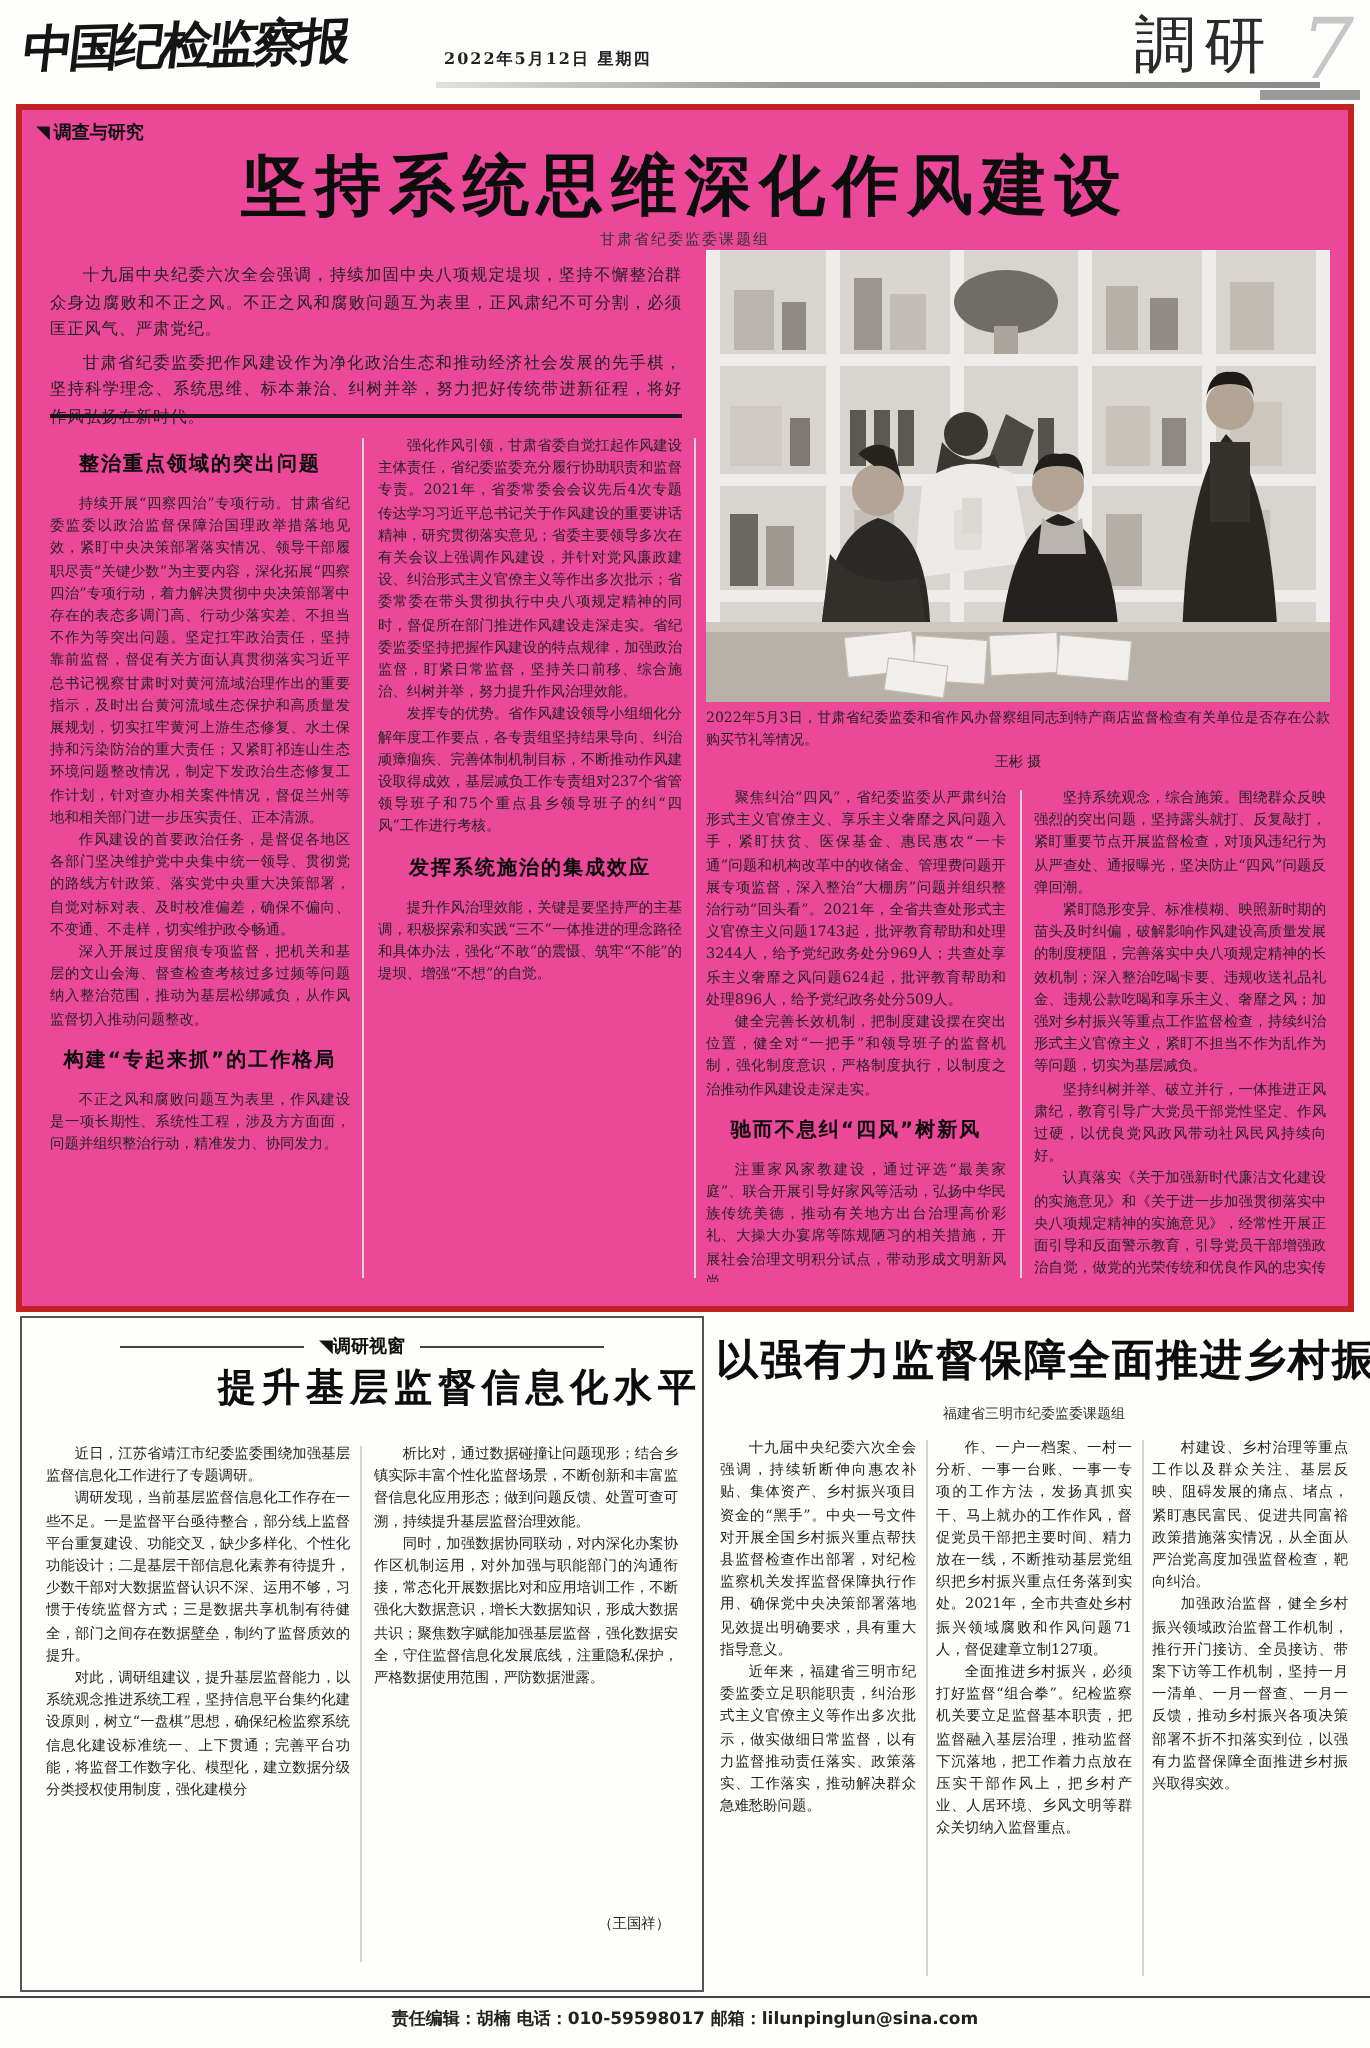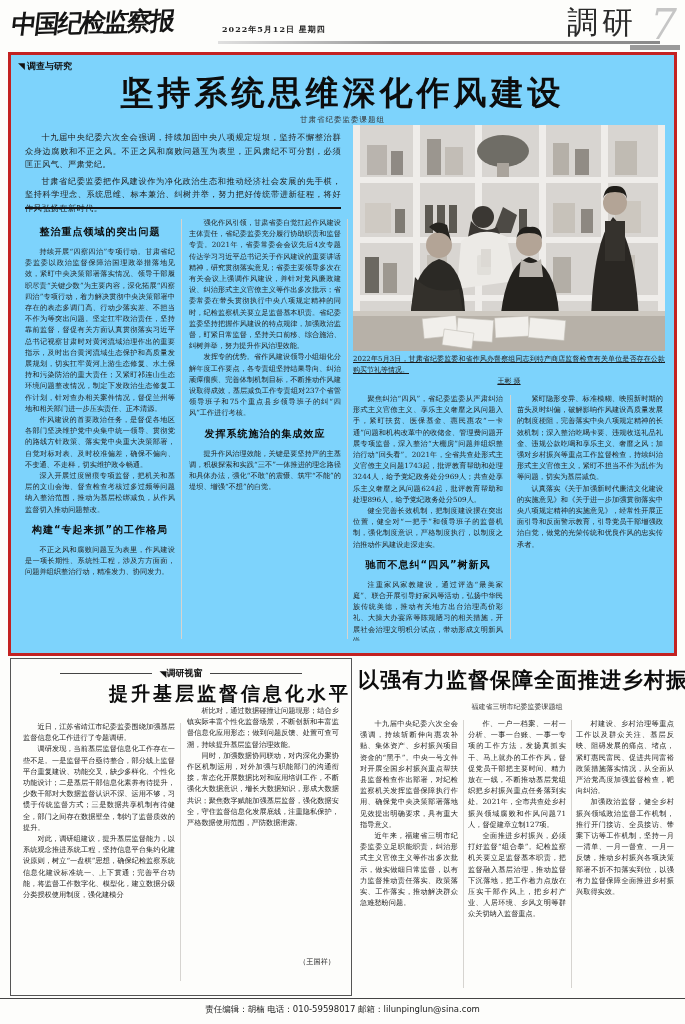--- a/index.html
+++ b/index.html
@@ -11,35 +11,35 @@
             letter-spacing:-2px;transform:skewX(-8deg) rotate(-1.5deg);color:#151515;white-space:nowrap;}
   .pub-date{position:absolute;left:222px;top:24px;font-size:8px;font-weight:bold;color:#222;letter-spacing:1px;}
   .section-name{position:absolute;right:48px;top:2px;font-size:31px;color:#2b2b2b;letter-spacing:4px;}
   .page-num{position:absolute;right:8px;top:0px;font-size:42px;color:#c6c6c6;font-style:italic;}
   .header-rule{position:absolute;left:218px;top:41px;width:442px;height:3px;
                background:linear-gradient(to right,#e0e0e0,#9a9a9a 40%,#8a8a8a);}
   .header-bar{position:absolute;left:630px;top:45px;width:50px;height:5px;background:#9a9a9a;}
 
   
   .main-box{position:absolute;left:8px;top:52px;width:663px;height:598px;
-            border:3px solid #c32222;background:#7dd3fc;}
+            border:3px solid #c32222;background:#ec4899;}
   .corner-label{position:absolute;left:7px;top:5px;font-size:9px;font-weight:bold;
                 font-family:"DejaVu Sans","Liberation Sans",sans-serif;color:#111;}
   .corner-label .sq{font-size:9px;margin-right:2px;}
   .main-headline{position:absolute;left:0;top:16px;width:100%;text-align:center;
                  font-size:33px;font-weight:900;letter-spacing:4px;color:#0d0d0d;}
   .main-byline{position:absolute;left:0;top:60px;width:100%;text-align:center;
                font-size:7.5px;color:#333;letter-spacing:1px;}
 
   .lede{position:absolute;left:14px;top:76px;width:316px;}
   .lede p{margin:0 0 3px 0;font-size:8.2px;line-height:13.5px;text-indent:2em;
           text-align:justify;color:#222;letter-spacing:.4px;}
   .lede-rule{position:absolute;left:14px;top:152px;width:316px;height:2px;background:#161616;}
 
-  .photo-wrap{position:absolute;left:342px;top:70px;width:312px;text-decoration:underline;}
+  .photo-wrap{position:absolute;left:342px;top:70px;width:312px;}
   .photo-frame{width:312px;height:226px;background:#cfcccb;overflow:hidden;}
   .photo-caption{margin-top:3px;font-size:7px;line-height:10.5px;text-align:justify;color:#222;}
   .photo-caption .cap-ind{text-indent:2em;display:inline;}
   .photo-credit{display:block;text-align:center;font-size:7px;color:#222;margin-top:1px;}
 
   .ncol{position:absolute;overflow:hidden;}
   .col-p{margin:0;font-size:7.2px;line-height:11.2px;text-indent:2em;text-align:justify;color:#242424;}
   .col-h{margin:8px 0 7px 0;font-size:10px;font-weight:bold;text-align:center;color:#0c0c0c;
          font-family:"DejaVu Sans","Liberation Sans",sans-serif;letter-spacing:1px;}
   .vline{position:absolute;width:1px;background:#d6d4d0;}
@@ -55,21 +55,21 @@
 
   
   .br-art{position:absolute;left:358px;top:658px;width:318px;height:336px;}
   .br-headline{position:absolute;left:0;top:8px;width:100%;text-align:center;
                font-size:21px;font-weight:900;letter-spacing:1px;color:#0d0d0d;white-space:nowrap;}
   .br-byline{position:absolute;left:0;top:44px;width:100%;text-align:center;font-size:7px;color:#333;}
 
   
   .footer-rule{position:absolute;left:0px;top:998px;width:685px;height:1px;background:#444;}
   .footer-text{position:absolute;left:0;top:1004px;width:100%;text-align:center;
-               font-size:8.5px;font-weight:normal;color:#222;font-family:"DejaVu Sans","Liberation Sans",sans-serif;}
+               font-size:8.5px;font-weight:bold;color:#222;font-family:"DejaVu Sans","Liberation Sans",sans-serif;}
 </style>
 </head>
 <body>
 
 <div class="page">
 
   <div class="masthead">中国纪检监察报</div>
   <div class="pub-date">2022年5月12日  星期四</div>
   <div class="section-name">調研</div>
   <div class="page-num">7</div>
@@ -187,33 +187,35 @@
 
     <div class="ncol" style="left:14px;top:162px;width:150px;height:424px;">
         <h3 class="col-h">整治重点领域的突出问题</h3>
         <p class="col-p">持续开展“四察四治”专项行动。甘肃省纪委监委以政治监督保障治国理政举措落地见效，紧盯中央决策部署落实情况、领导干部履职尽责“关键少数”为主要内容，深化拓展“四察四治”专项行动，着力解决贯彻中央决策部署中存在的表态多调门高、行动少落实差、不担当不作为等突出问题。坚定扛牢政治责任，坚持靠前监督，督促有关方面认真贯彻落实习近平总书记视察甘肃时对黄河流域治理作出的重要指示，及时出台黄河流域生态保护和高质量发展规划，切实扛牢黄河上游生态修复、水土保持和污染防治的重大责任；又紧盯祁连山生态环境问题整改情况，制定下发政治生态修复工作计划，针对查办相关案件情况，督促兰州等地和相关部门进一步压实责任、正本清源。</p>
         <p class="col-p">作风建设的首要政治任务，是督促各地区各部门坚决维护党中央集中统一领导、贯彻党的路线方针政策、落实党中央重大决策部署，自觉对标对表、及时校准偏差，确保不偏向、不变通、不走样，切实维护政令畅通。</p>
         <p class="col-p">深入开展过度留痕专项监督，把机关和基层的文山会海、督查检查考核过多过频等问题纳入整治范围，推动为基层松绑减负，从作风监督切入推动问题整改。</p>
         <h3 class="col-h">构建“专起来抓”的工作格局</h3>
         <p class="col-p">不正之风和腐败问题互为表里，作风建设是一项长期性、系统性工程，涉及方方面面，问题并组织整治行动，精准发力、协同发力。</p>
       </div>
     <div class="ncol" style="left:178px;top:162px;width:152px;height:424px;">
-        <p class="col-p">强化作风引领，甘肃省委自觉扛起作风建设主体责任，省纪委监委充分履行协助职责和监督专责。2021年，省委常委会会议先后4次专题传达学习习近平总书记关于作风建设的重要讲话精神，研究贯彻落实意见；省委主要领导多次在有关会议上强调作风建设，并针对党风廉政建设、纠治形式主义官僚主义等作出多次批示；省委常委在带头贯彻执行中央八项规定精神的同时，纪检监察机关要立足监督基本职责。省纪委监委坚持把握作风建设的特点规律，加强政治监督，盯紧日常监督，坚持关口前移、综合施治、纠树并举，努力提升作风治理效能。</p>
+        <p class="col-p">强化作风引领，甘肃省委自觉扛起作风建设主体责任，省纪委监委充分履行协助职责和监督专责。2021年，省委常委会会议先后4次专题传达学习习近平总书记关于作风建设的重要讲话精神，研究贯彻落实意见；省委主要领导多次在有关会议上强调作风建设，并针对党风廉政建设、纠治形式主义官僚主义等作出多次批示；省委常委在带头贯彻执行中央八项规定精神的同时，督促所在部门推进作风建设走深走实。省纪委监委坚持把握作风建设的特点规律，加强政治监督，盯紧日常监督，坚持关口前移、综合施治、纠树并举，努力提升作风治理效能。</p>
         <p class="col-p">发挥专的优势。省作风建设领导小组细化分解年度工作要点，各专责组坚持结果导向、纠治顽瘴痼疾、完善体制机制目标，不断推动作风建设取得成效，基层减负工作专责组对237个省管领导班子和75个重点县乡领导班子的纠“四风”工作进行考核。</p>
         <h3 class="col-h">发挥系统施治的集成效应</h3>
         <p class="col-p">提升作风治理效能，关键是要坚持严的主基调，积极探索和实践“三不”一体推进的理念路径和具体办法，强化“不敢”的震慑、筑牢“不能”的堤坝、增强“不想”的自觉。</p>
       </div>
     <div class="ncol" style="left:342px;top:338px;width:150px;height:248px;">
         <p class="col-p">聚焦纠治“四风”，省纪委监委从严肃纠治形式主义官僚主义、享乐主义奢靡之风问题入手，紧盯扶贫、医保基金、惠民惠农“一卡通”问题和机构改革中的收储金、管理费问题开展专项监督，深入整治“大棚房”问题并组织整治行动“回头看”。2021年，全省共查处形式主义官僚主义问题1743起，批评教育帮助和处理3244人，给予党纪政务处分969人；共查处享乐主义奢靡之风问题624起，批评教育帮助和处理896人，给予党纪政务处分509人。</p>
         <p class="col-p">健全完善长效机制，把制度建设摆在突出位置，健全对“一把手”和领导班子的监督机制，强化制度意识，严格制度执行，以制度之治推动作风建设走深走实。</p>
         <h3 class="col-h">驰而不息纠“四风”树新风</h3>
         <p class="col-p">注重家风家教建设，通过评选“最美家庭”、联合开展引导好家风等活动，弘扬中华民族传统美德，推动有关地方出台治理高价彩礼、大操大办宴席等陈规陋习的相关措施，开展社会治理文明积分试点，带动形成文明新风尚。</p>
       </div>
     <div class="ncol" style="left:506px;top:338px;width:146px;height:248px;">
+        <p class="col-p">坚持系统观念，综合施策。围绕群众反映强烈的突出问题，坚持露头就打、反复敲打，紧盯重要节点开展监督检查，对顶风违纪行为从严查处、通报曝光，坚决防止“四风”问题反弹回潮。</p>
         <p class="col-p">紧盯隐形变异、标准模糊、映照新时期的苗头及时纠偏，破解影响作风建设高质量发展的制度梗阻，完善落实中央八项规定精神的长效机制；深入整治吃喝卡要、违规收送礼品礼金、违规公款吃喝和享乐主义、奢靡之风；加强对乡村振兴等重点工作监督检查，持续纠治形式主义官僚主义，紧盯不担当不作为乱作为等问题，切实为基层减负。</p>
+        <p class="col-p">坚持纠树并举、破立并行，一体推进正风肃纪，教育引导广大党员干部党性坚定、作风过硬，以优良党风政风带动社风民风持续向好。</p>
         <p class="col-p">认真落实《关于加强新时代廉洁文化建设的实施意见》和《关于进一步加强贯彻落实中央八项规定精神的实施意见》，经常性开展正面引导和反面警示教育，引导党员干部增强政治自觉，做党的光荣传统和优良作风的忠实传承者。</p>
       </div>
 
     <div class="vline" style="left:170px;top:164px;height:420px;"></div>
     <div class="vline" style="left:336px;top:164px;height:420px;"></div>
     <div class="vline" style="left:499px;top:340px;height:244px;"></div>
   </div>
 
   <div class="bl-box">
     <div class="bl-label">
@@ -221,21 +223,21 @@
       <span>◥</span>
       <span>调研视窗</span>
       <span class="dash"></span>
     </div>
     <div class="bl-headline">提升基层监督信息化水平</div>
     <div class="ncol" style="left:12px;top:62px;width:152px;height:262px;">
         <p class="col-p">近日，江苏省靖江市纪委监委围绕加强基层监督信息化工作进行了专题调研。</p>
         <p class="col-p">调研发现，当前基层监督信息化工作存在一些不足。一是监督平台亟待整合，部分线上监督平台重复建设、功能交叉，缺少多样化、个性化功能设计；二是基层干部信息化素养有待提升，少数干部对大数据监督认识不深、运用不够，习惯于传统监督方式；三是数据共享机制有待健全，部门之间存在数据壁垒，制约了监督质效的提升。</p>
         <p class="col-p">对此，调研组建议，提升基层监督能力，以系统观念推进系统工程，坚持信息平台集约化建设原则，树立“一盘棋”思想，确保纪检监察系统信息化建设标准统一、上下贯通；完善平台功能，将监督工作数字化、模型化，建立数据分级分类授权使用制度，强化建模分</p>
       </div>
-    <div class="ncol" style="left:176px;top:46px;width:152px;height:262px;">
+    <div class="ncol" style="left:176px;top:62px;width:152px;height:262px;">
     <p class="col-p">析比对，通过数据碰撞让问题现形；结合乡镇实际丰富个性化监督场景，不断创新和丰富监督信息化应用形态；做到问题反馈、处置可查可溯，持续提升基层监督治理效能。</p>
         <p class="col-p">同时，加强数据协同联动，对内深化办案协作区机制运用，对外加强与职能部门的沟通衔接，常态化开展数据比对和应用培训工作，不断强化大数据意识，增长大数据知识，形成大数据共识；聚焦数字赋能加强基层监督，强化数据安全，守住监督信息化发展底线，注重隐私保护，严格数据使用范围，严防数据泄露。</p>
       </div>
     <div class="bl-author" style="position:absolute;right:10px;top:296px;">（王国祥）</div>
     <div class="vline" style="left:169px;top:64px;height:258px;"></div>
   </div>
 
   <div class="br-art">
     <div class="br-headline">以强有力监督保障全面推进乡村振兴</div>
     <div class="br-byline">福建省三明市纪委监委课题组</div>

